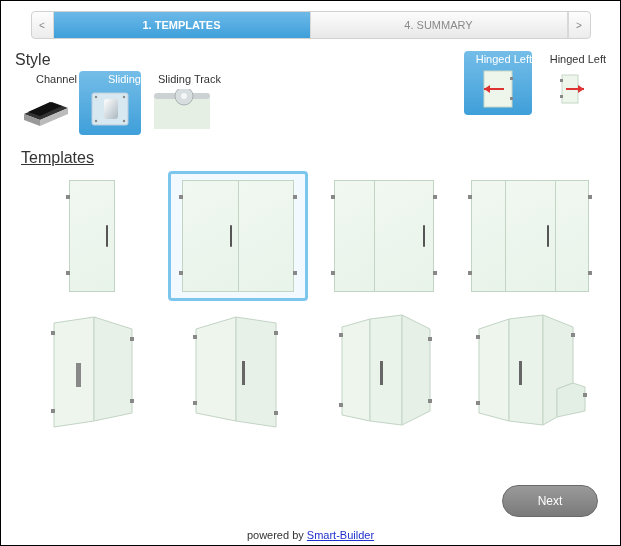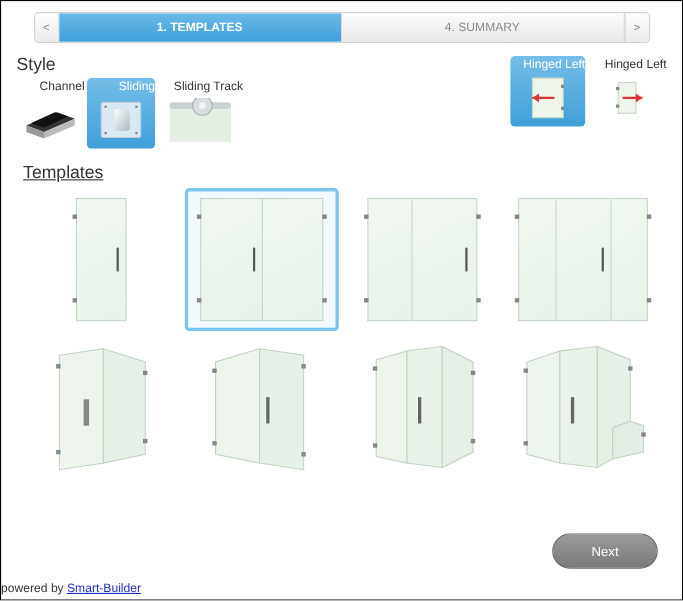--- a/index.html
+++ b/index.html
@@ -157,20 +157,21 @@
     display: flex;
     align-items: center;
     justify-content: center;
     cursor: pointer;
   }
   .footer {
     position: absolute;
     bottom: 4px;
     left: 0;
     right: 0;
+    text-align: center;
     font-size: 11px;
     color: #333;
   }
   .footer a { color: #2030cc; text-decoration: underline; }
   
   svg { display: block; }
 </style>
 </head>
 <body>
 

